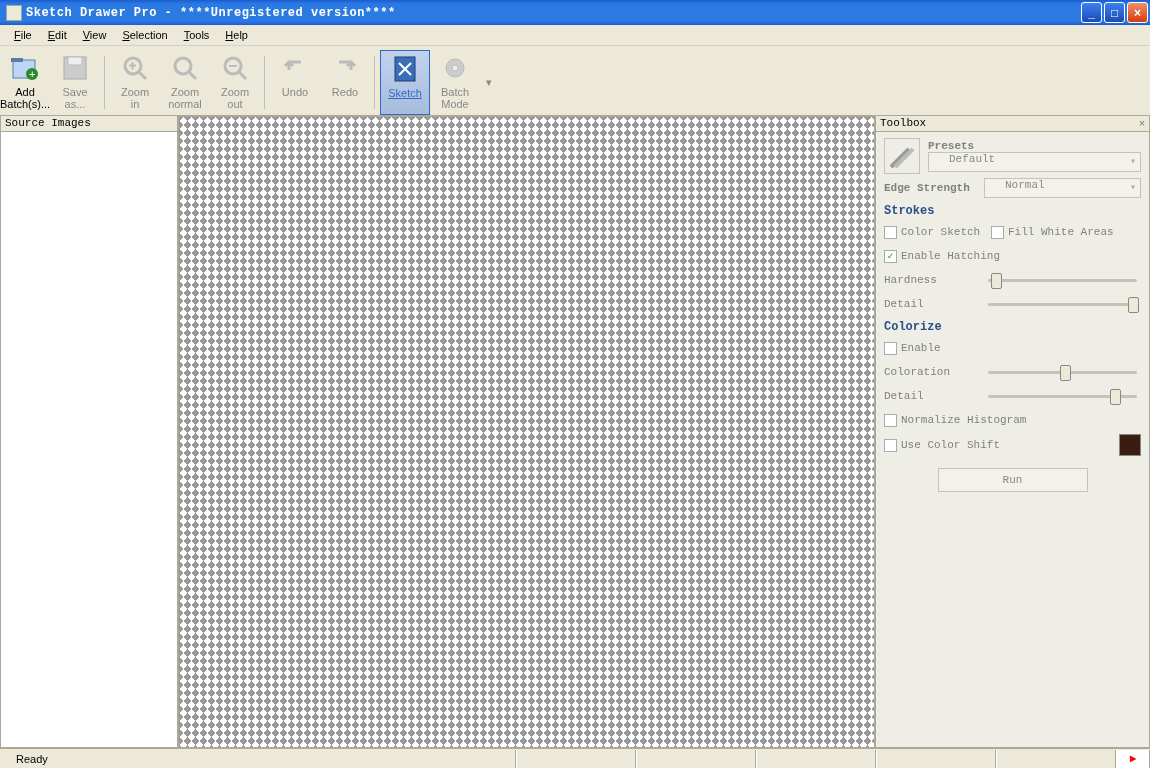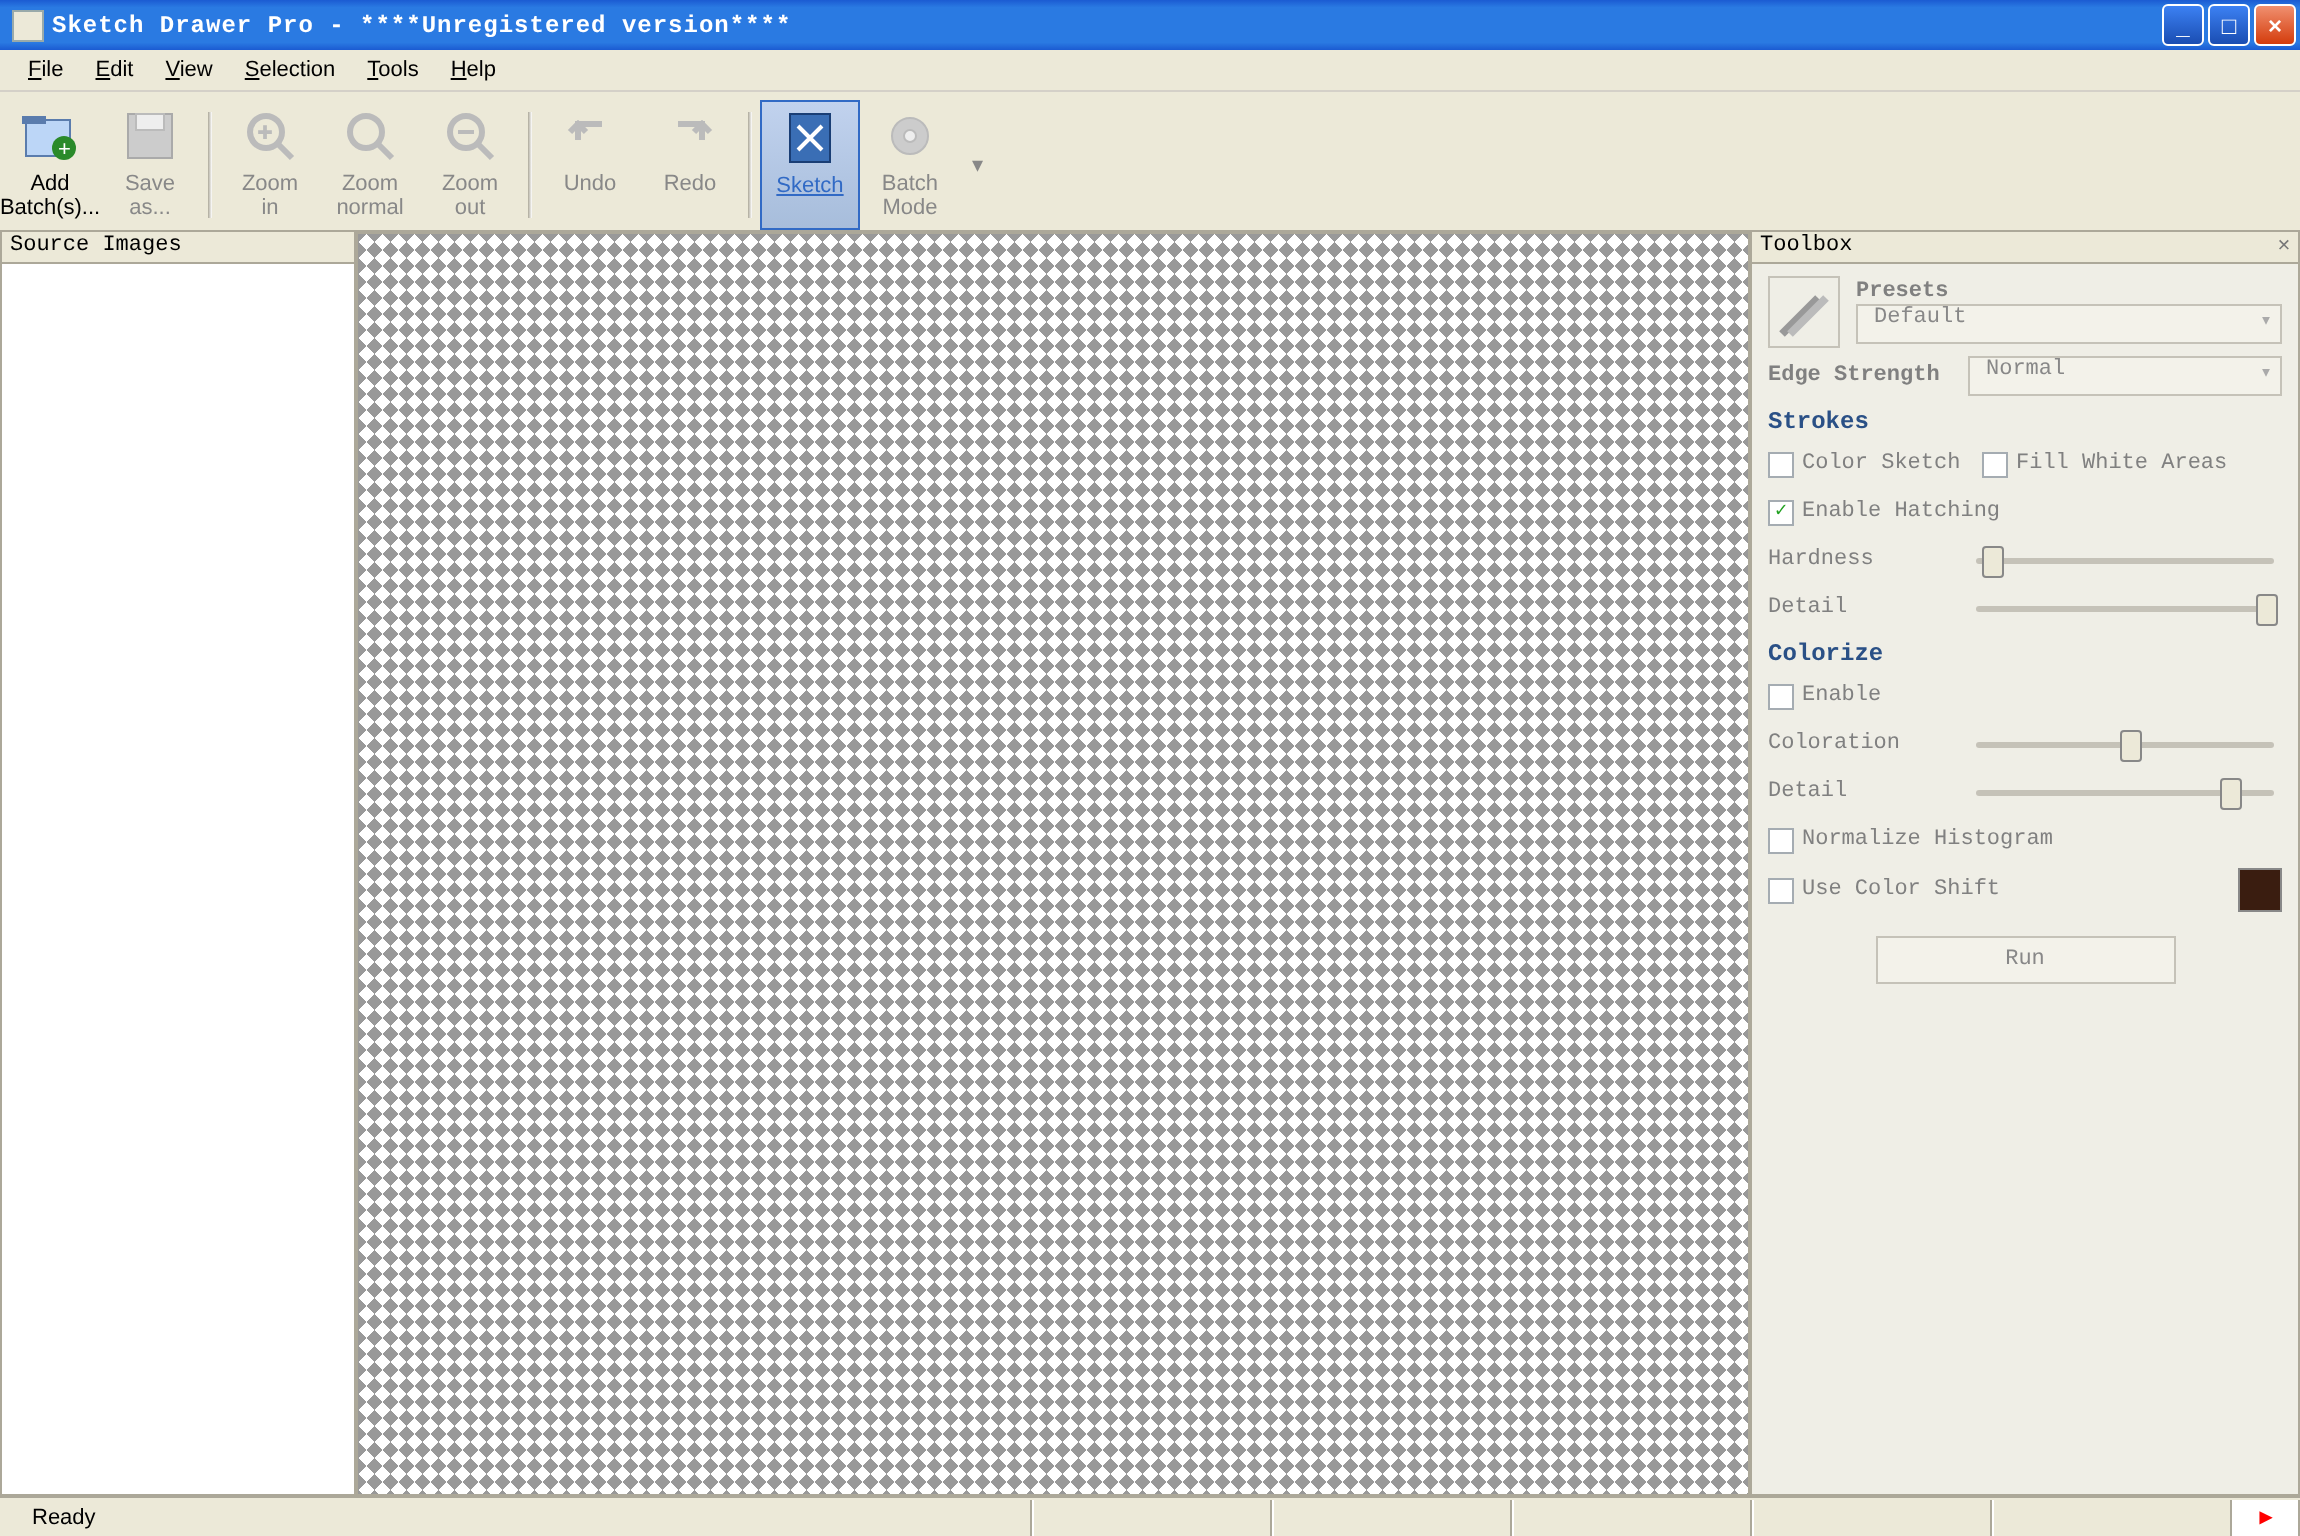--- a/index.html
+++ b/index.html
@@ -119,21 +119,21 @@
   line-height:15px;
   display:flex;
 }
 .toolbox .hdr .sp { flex:1; }
 .toolbox .hdr .x { width:14px; text-align:center; font-family:sans-serif;color:#777;cursor:default;}
 
 .tb-body { padding: 6px 8px; font-size:11px; color:#808080;}
 .tb-row { display:flex; align-items:center; margin-bottom:4px; min-height:20px;}
 .tb-label { width:100px; font-weight:bold; color:#808080;}
 .tb-label-n { width:100px; color:#808080;}
-.tb-select { flex:1; height:20px; background:#f3f2ea; border:1px solid #c5c2b8; color:#888; padding-left:8px; position:relative;}
+.tb-select { flex:1; height:20px; background:#f3f2ea; border:1px solid #c5c2b8; color:#888; padding-left:20px; position:relative;}
 .tb-select::after { content:"▾"; position:absolute; right:4px; top:2px; color:#aaa;font-size:10px;}
 .section-hdr { color:#2a5086; font-weight:bold; margin:6px 0 4px 0; font-size:12px;}
 .chk { width:13px;height:13px; border:1px solid #a5acb2; background:#fff; margin-right:4px; display:inline-flex;align-items:center;justify-content:center;font-size:10px;color:#21a121;}
 .chk.checked::after{content:"✓";}
 .slider { flex:1; height:20px; display:flex;align-items:center; padding:0 4px;}
 .slider .track { height:3px; background:#c5c2b8; flex:1; position:relative;border-radius:2px;}
 .slider .thumb { position:absolute; top:-6px; width:11px; height:16px; background:#ece9d8; border:1px solid #888; border-radius:2px;}
 .texture-box { width:130px;height:36px; border:1px solid #c5c2b8; background:repeating-linear-gradient(40deg,#bbb,#bbb 1px,#eee 1px,#eee 3px);position:relative;}
 .texture-box::after { content:"▾"; position:absolute;right:4px;bottom:2px;color:#aaa;font-size:10px;}
 .color-swatch { width:22px;height:22px; background:#3a1d10; border:1px solid #888; margin-left:auto;}

